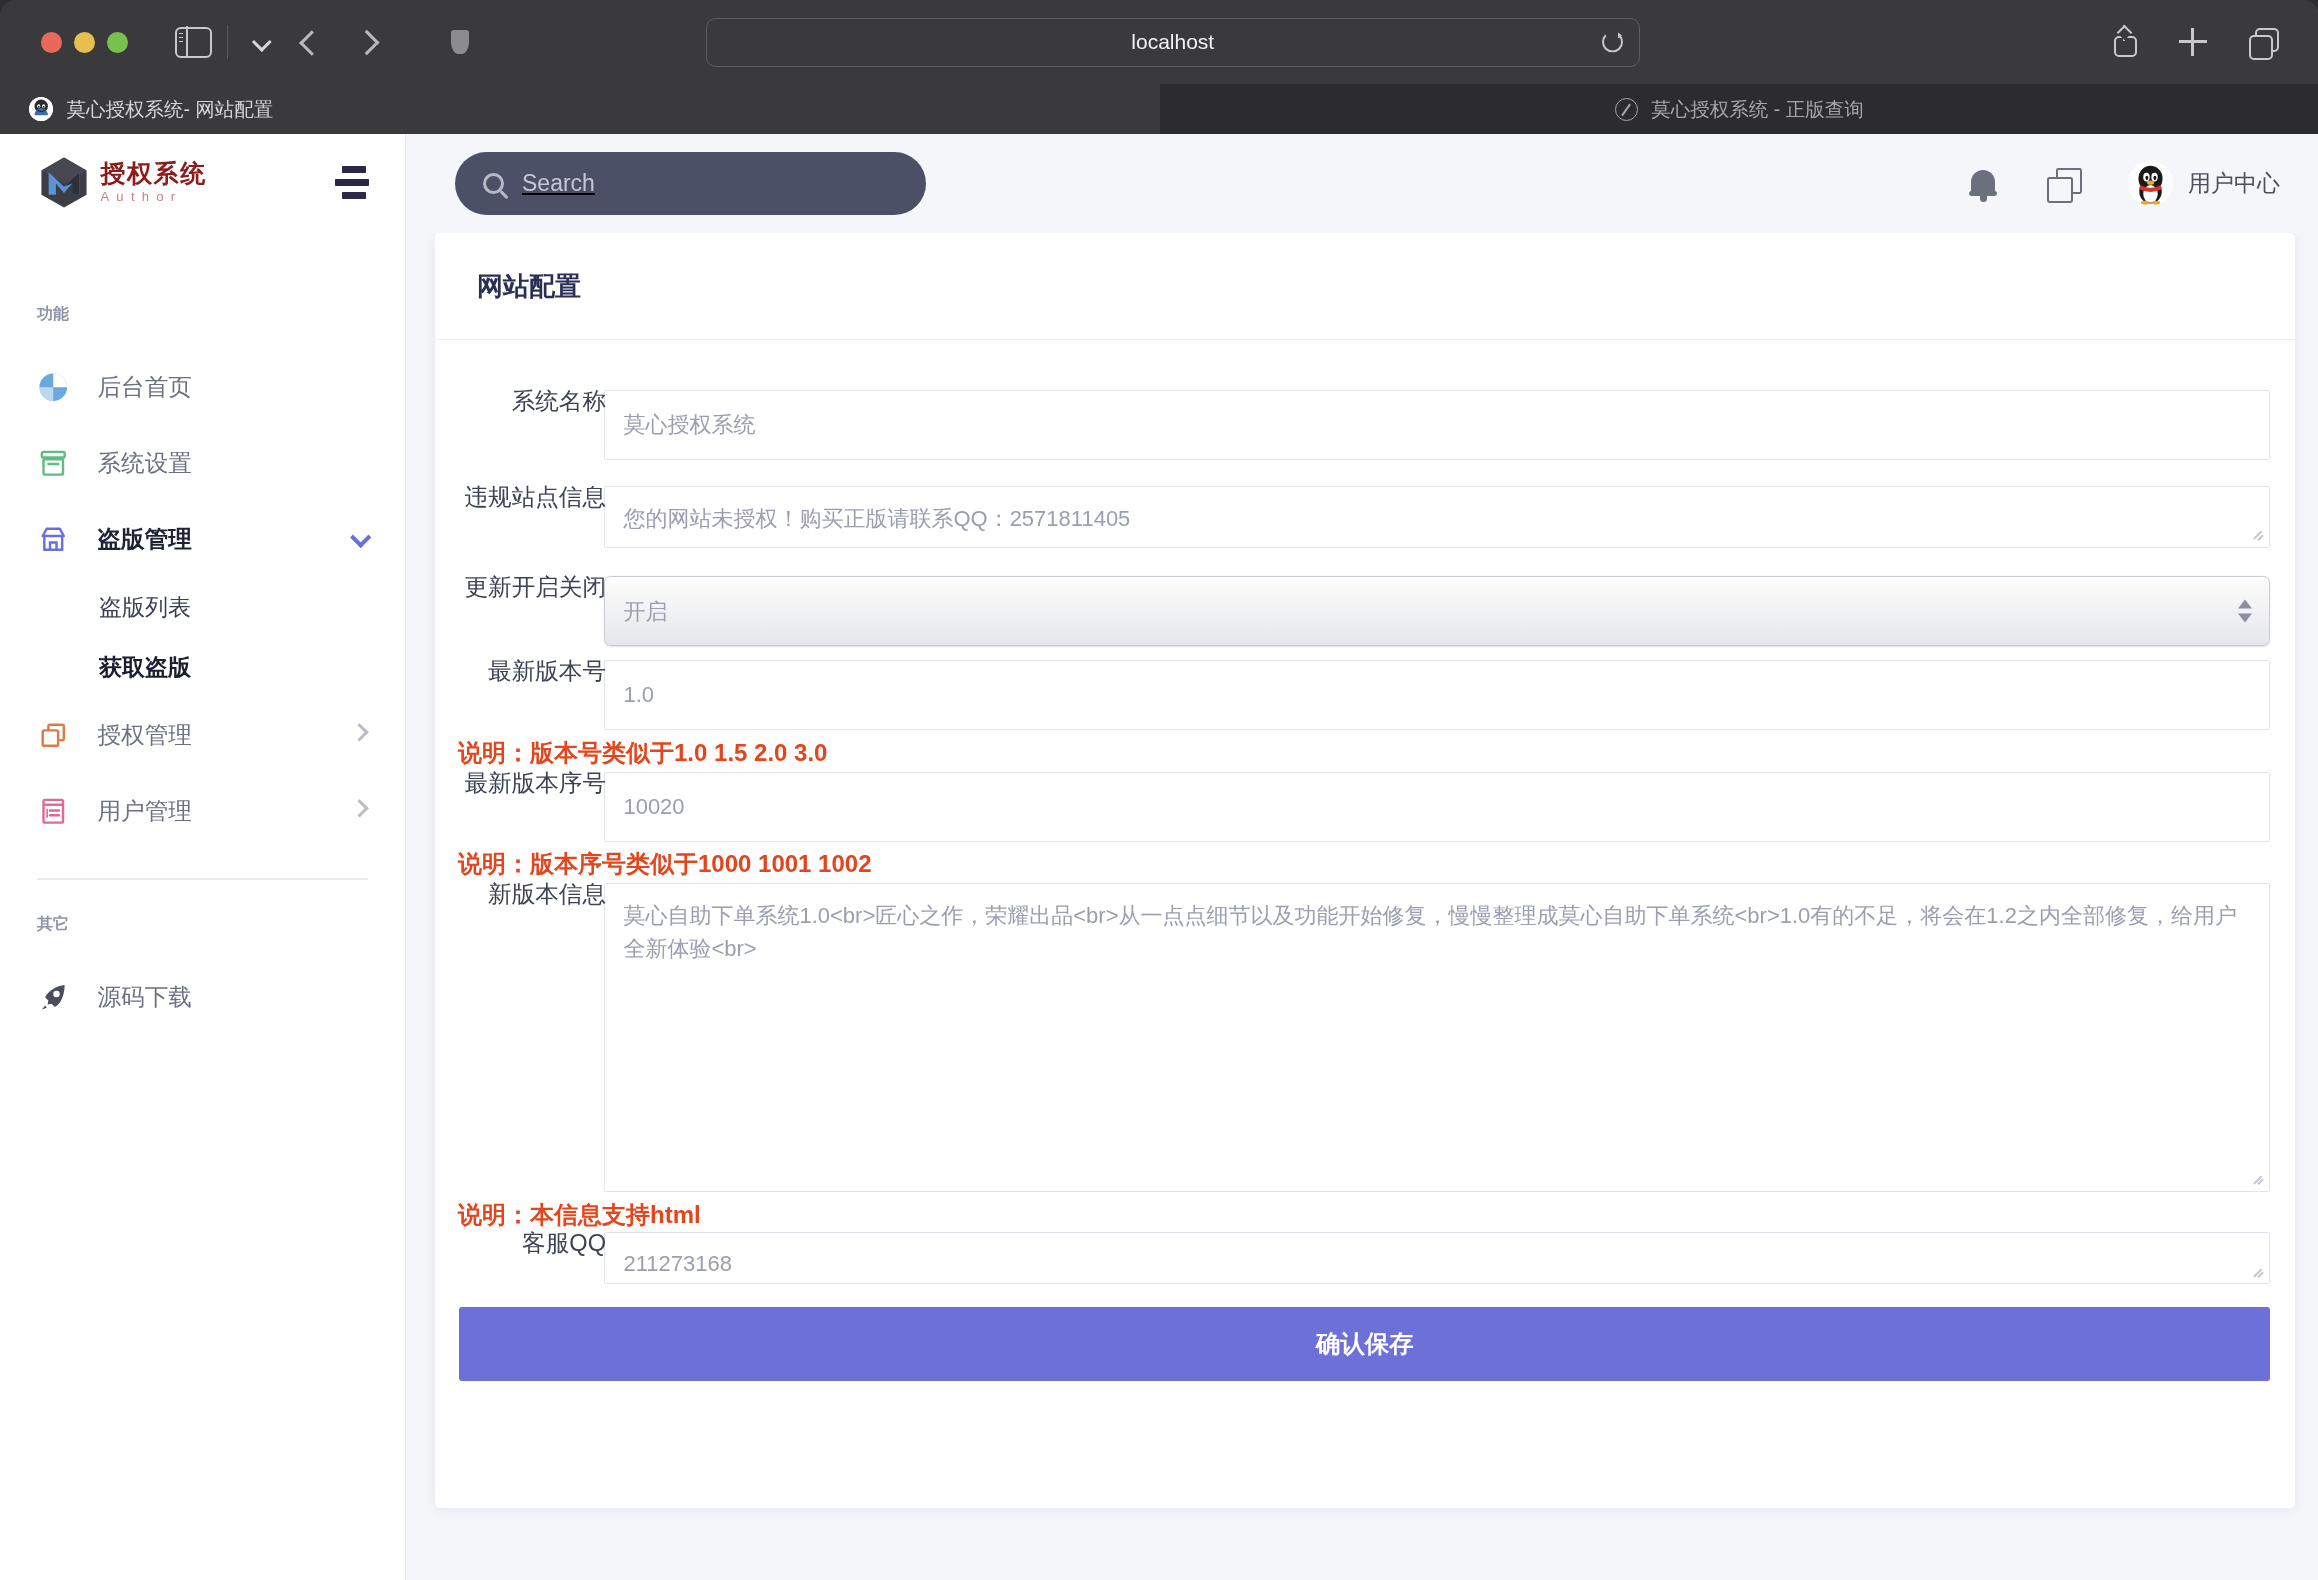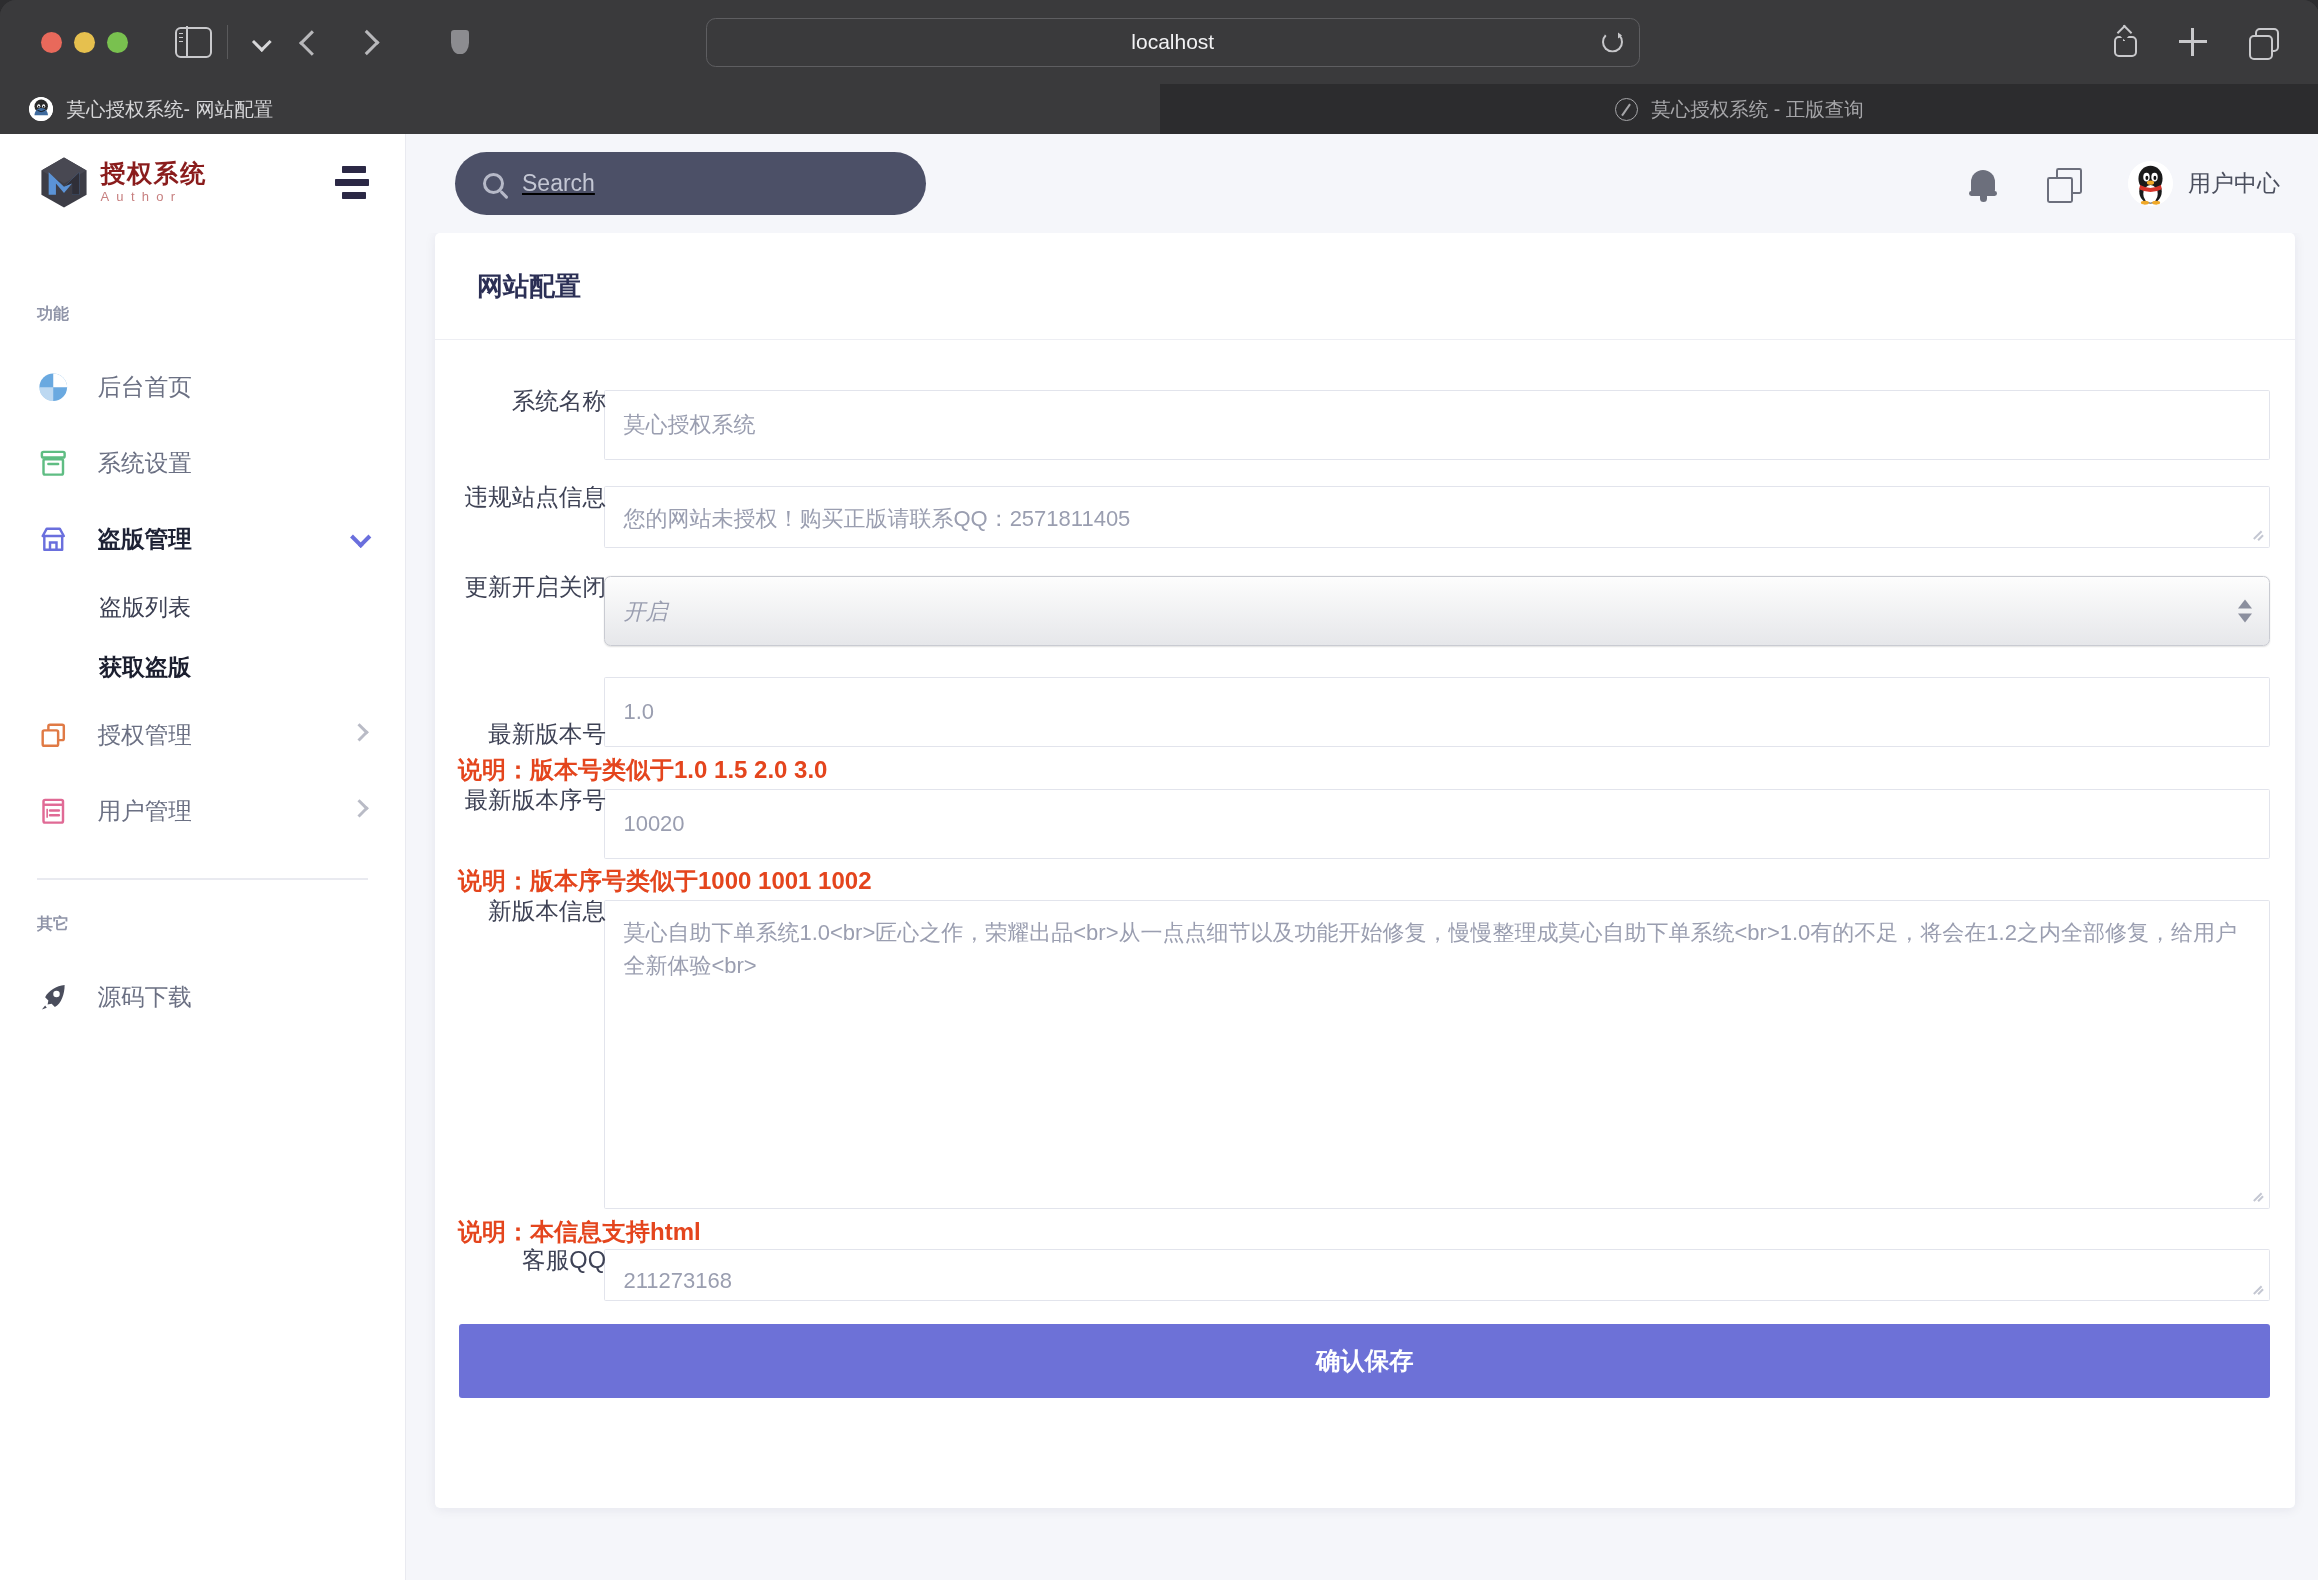--- a/index.html
+++ b/index.html
@@ -329,21 +329,21 @@
   .ta.tiny  { height: 52px; }
   .ta.big   { height: 309px; }
   .sel-wrap { position: relative; }
   .sel {
     height: 70px; padding: 0 18px; line-height: 70px;
     background: linear-gradient(#fdfdfd, #e6e7ea);
     border: 1.6px solid #c9cbd2;
     border-radius: 6.5px;
     box-shadow: 0 0.8px 1.6px rgba(0,0,0,0.12);
     color: #9a9eb0;
-    -webkit-appearance: none; appearance: none; font-style: italic;
+    -webkit-appearance: none; appearance: none;
   }
   .sel-arrows {
     position: absolute; right: 18px; top: 50%; transform: translateY(-50%);
     display: flex; flex-direction: column; gap: 4.9px;
   }
   .sel-arrows i {
     width: 0; height: 0;
     border-left: 7.3px solid transparent; border-right: 7.3px solid transparent;
   }
   .sel-arrows i:first-child { border-bottom: 9px solid #8b8f9e; }
@@ -606,21 +606,21 @@
                 <div class="sel-wrap">
                   <div class="sel">开启</div>
                   <span class="sel-arrows">
                     <i></i>
                       <i></i>
                   </span>
                 </div>
               </div>
             </div>
 
-            <div class="form-row" style="margin-top:31px;align-items:flex-end;">
+            <div class="form-row" style="margin-top:14px;">
               <div class="f-label">最新版本号</div>
               <div class="f-control">
                 <input class="inp" type="text" value="1.0" style="">
               </div>
             </div>
             <div class="hint">说明：版本号类似于1.0 1.5 2.0 3.0</div>
 
             <div class="form-row" style="margin-top:3.2px;">
               <div class="f-label">最新版本序号</div>
               <div class="f-control">

